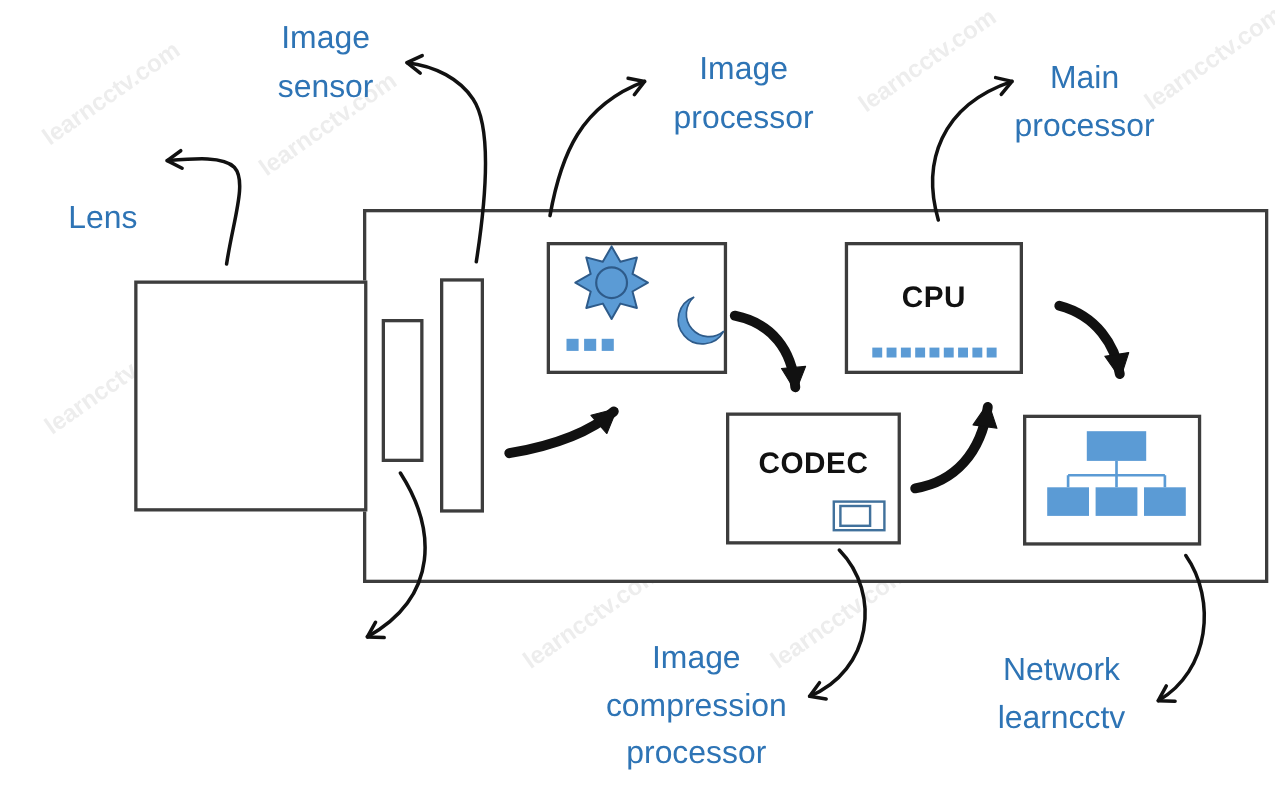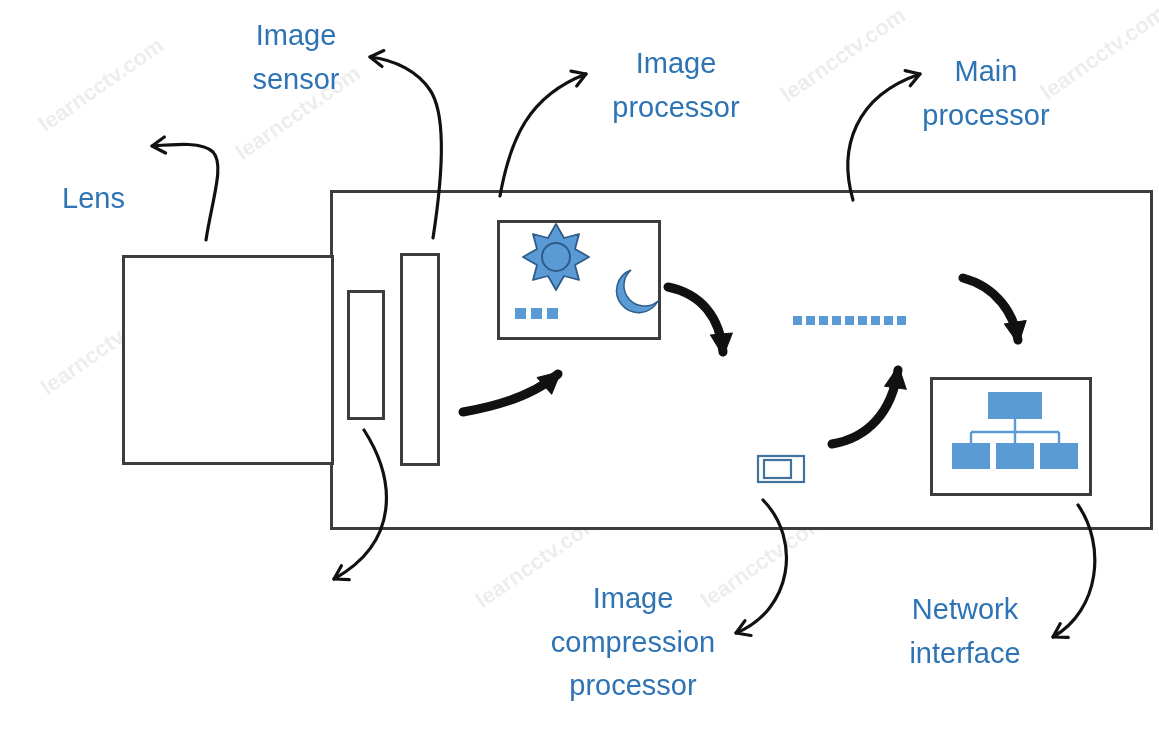--- a/index.html
+++ b/index.html
@@ -46,42 +46,48 @@
   <div class="box" style="left:330px;top:190px;width:823px;height:340px;"></div>
 
   <div class="box" style="left:122px;top:255px;width:212px;height:210px;"></div>
 
   <div class="box" style="left:347px;top:290px;width:38px;height:130px;"></div>
 
   <div class="box" style="left:400px;top:253px;width:40px;height:213px;"></div>
 
   <div class="box" style="left:497px;top:220px;width:164px;height:120px;"></div>
 
+  <div class="box cpu-box" style="left:768px;top:220px;width:162px;height:120px;">
+    <span class="chip-label">CPU</span>
+  </div>
 
+  <div class="box codec-box" style="left:660px;top:375px;width:159px;height:120px;">
+    <span class="chip-label">CODEC</span>
+  </div>
 
   <div class="box" style="left:930px;top:377px;width:162px;height:119px;"></div>
 
   <div class="dlabel" style="left:62px;top:132px;margin-top:45px;">Lens</div>
 
   <div class="dlabel center" style="left:236px;top:14px;width:120px;">Image
 sensor</div>
 
   <div class="dlabel center" style="left:576px;top:42px;width:200px;">Image
 processor</div>
 
   <div class="dlabel center" style="left:901px;top:50px;width:170px;">Main
 processor</div>
 
 
   <div class="dlabel center" style="left:508px;top:577px;width:250px;">Image
 compression
 processor</div>
 
   <div class="dlabel center" style="left:880px;top:588px;width:170px;">Network
-interface</div>
+learncctv</div>
 
   <svg class="overlay" viewBox="0 0 1159 729">
     <defs>
       <marker id="thinHead" markerUnits="userSpaceOnUse" markerWidth="24" markerHeight="24" refX="17" refY="11" orient="auto">
         <path d="M4,3 L17,11 L4,19" fill="none" stroke="#111" stroke-width="3.2" stroke-linecap="round" stroke-linejoin="round"></path>
       </marker>
       <marker id="thickHead" markerUnits="userSpaceOnUse" markerWidth="32" markerHeight="32" refX="20" refY="15" orient="auto">
         <path d="M2,4 L24,15 L2,26 Z" fill="#111" stroke="#111" stroke-linejoin="round"></path>
       </marker>
     </defs>

